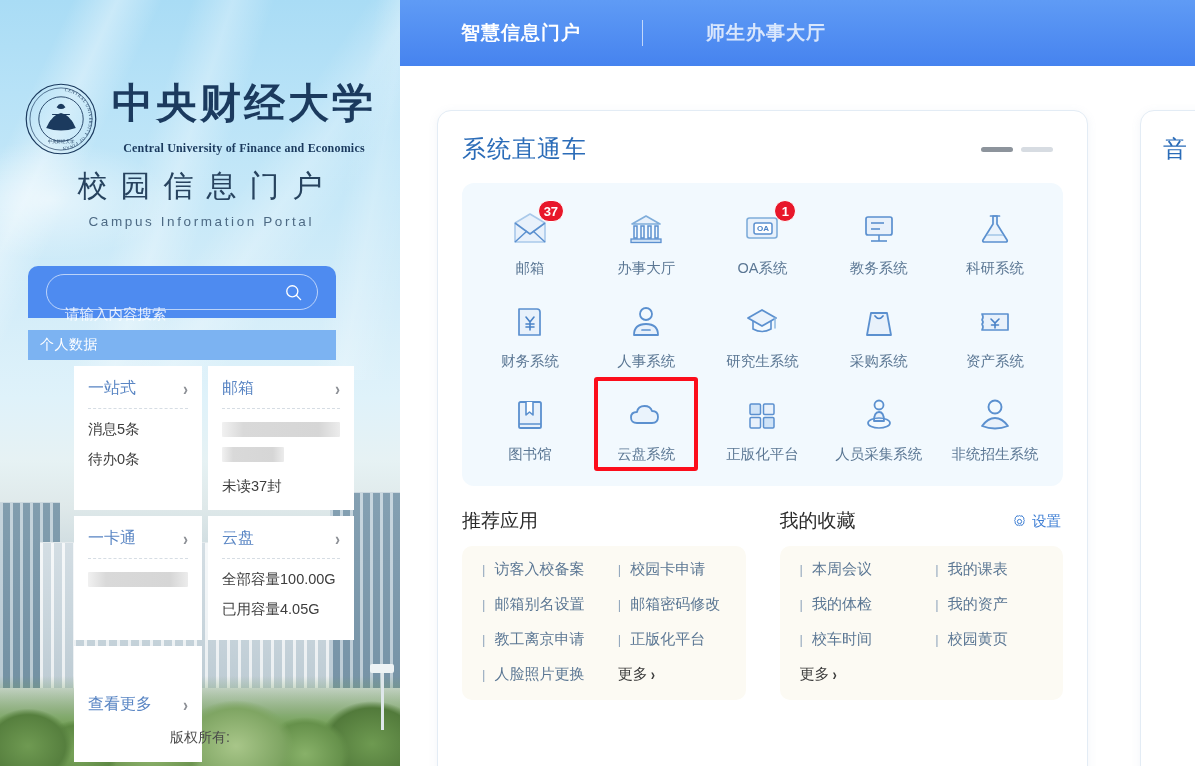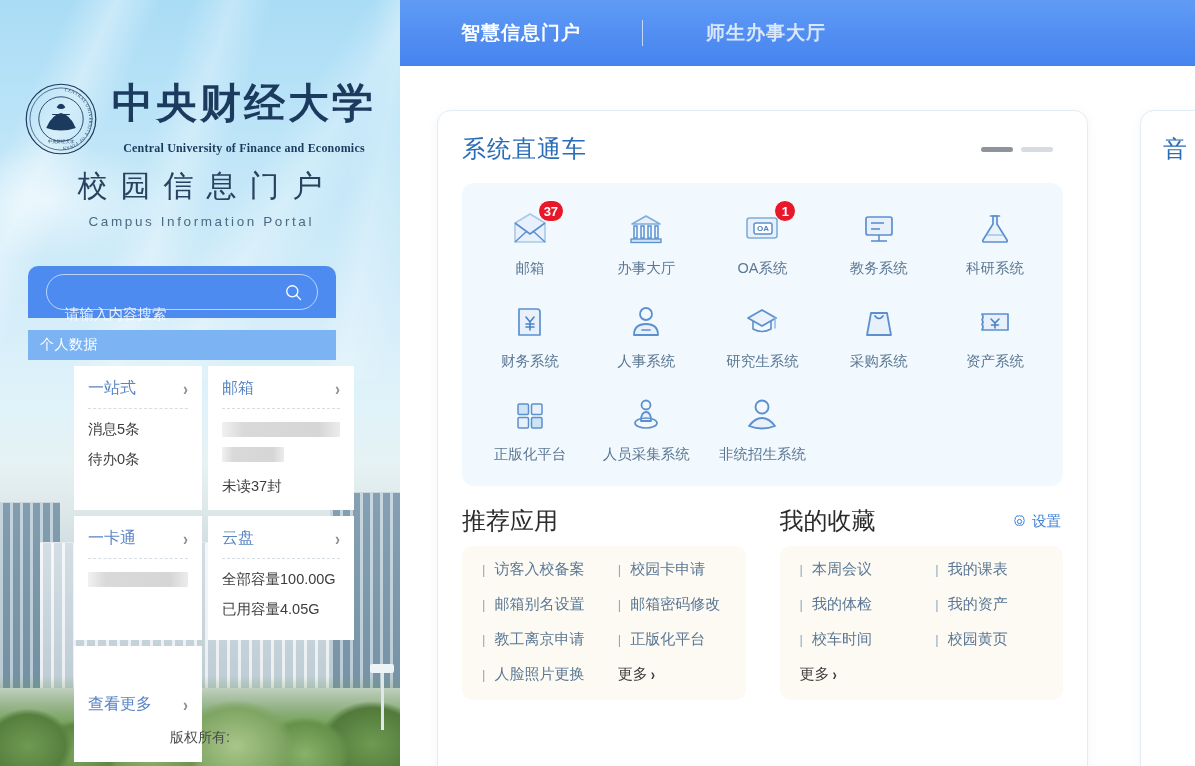--- a/index.html
+++ b/index.html
@@ -273,21 +273,21 @@
 
   
   .lists {
     display: grid; grid-template-columns: 1fr 1fr;
     column-gap: 34px; margin-top: 22px;
   }
   .list-head {
     display: flex; align-items: center; justify-content: space-between;
     padding: 0 2px 0 0; height: 26px;
   }
-  .list-title { font-size: 24px; color: #2a2a2a; }
+  .list-title { font-size: 19px; color: #2a2a2a; }
   .settings-link {
     display: flex; align-items: center; gap: 5px;
     font-size: 14.5px; color: #3f7fd4; cursor: pointer;
   }
   .gear { width: 15px; height: 15px; }
   .list-body {
     margin-top: 12px;
     background: #fcfaf3;
     border-radius: 10px;
     padding: 14px 6px 16px 6px;
@@ -571,21 +571,40 @@
               <svg viewBox="0 0 42 42">
                 <path d="M8 13 h26 v16 h-26 q2 -3 0 -6 q2 -2 0 -4 q2 -3 0 -6 z" fill="#e8f1fb" stroke="#5b90cf" stroke-width="1.7" stroke-linejoin="round"></path>
                 <path d="M17 18 l4 4 l4 -4 M21 22 v5 M17.5 24 h7" stroke="#4a82c7" stroke-width="1.6" fill="none" stroke-linecap="round"></path>
               </svg>
             </div>
             <div class="app-label">资产系统</div>
           </div>
         </div>
 
         <div class="grid-row">
-
+          <div class="app-cell">
+            <div class="app-icon-box">
+              <svg viewBox="0 0 42 42">
+                <rect x="10" y="8" width="22" height="26" rx="1.6" fill="#e8f1fb" stroke="#5b90cf" stroke-width="1.8"></rect>
+                <path d="M17 8 v13 l3.5 -3 l3.5 3 v-13" fill="#ffffff" stroke="#5b90cf" stroke-width="1.6" stroke-linejoin="round"></path>
+                <line x1="10" y1="30" x2="32" y2="30" stroke="#5b90cf" stroke-width="1.5"></line>
+              </svg>
+            </div>
+            <div class="app-label">图书馆</div>
+          </div>
+
+          <div class="app-cell">
+            <div class="highlight-box"></div>
+            <div class="app-icon-box">
+              <svg viewBox="0 0 42 42">
+                <path d="M12 29 q-6 0 -6 -5.5 q0 -5.5 6 -5.5 q1 -6 7.5 -6 q6 0 7.5 5 q6 0 6 6 q0 6 -6 6 z" fill="#eaf3fc" stroke="#5b90cf" stroke-width="1.8" stroke-linejoin="round"></path>
+              </svg>
+            </div>
+            <div class="app-label">云盘系统</div>
+          </div>
 
           <div class="app-cell">
             <div class="app-icon-box">
               <svg viewBox="0 0 42 42">
                 <rect x="9" y="10" width="10.5" height="10.5" rx="1.2" fill="#cfe3f7" stroke="#5b90cf" stroke-width="1.5"></rect>
                 <rect x="22.5" y="10" width="10.5" height="10.5" rx="1.2" fill="#e8f1fb" stroke="#5b90cf" stroke-width="1.5"></rect>
                 <rect x="9" y="23.5" width="10.5" height="10.5" rx="1.2" fill="#e8f1fb" stroke="#5b90cf" stroke-width="1.5"></rect>
                 <rect x="22.5" y="23.5" width="10.5" height="10.5" rx="1.2" fill="#cfe3f7" stroke="#5b90cf" stroke-width="1.5"></rect>
               </svg>
             </div>

